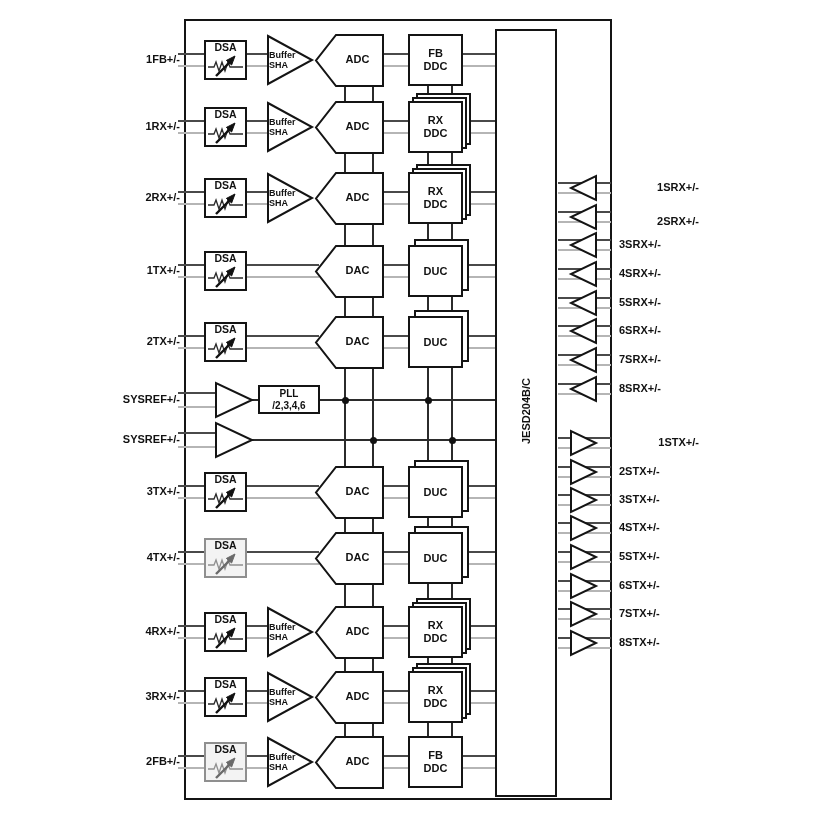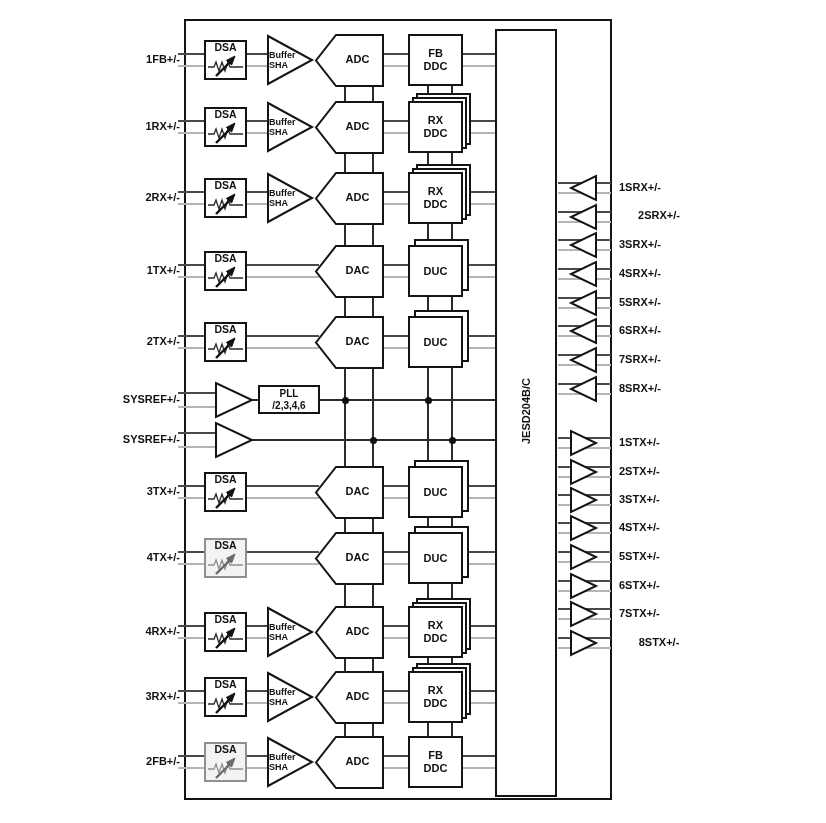--- a/index.html
+++ b/index.html
@@ -354,27 +354,27 @@
       <polygon points="1,1 1,35 37,18" stroke="#141414" fill="#fff" stroke-width="2" stroke-linejoin="miter"></polygon>
     </svg>
     <div class="hl" style="left: 251px; top: 439.2px; width: 246px; height: 1.6px; background: rgb(43, 43, 43); z-index: 2;"></div>
     <div class="dot" style="left: 369.5px; top: 436.5px;"></div>
     <div class="dot" style="left: 448.5px; top: 436.5px;"></div>
     <div class="hl" style="left: 558px; top: 182.25px; width: 53px; height: 1.5px; background: rgb(74, 74, 74); z-index: 2;"></div>
     <div class="hl" style="left: 558px; top: 192.25px; width: 53px; height: 1.5px; background: rgb(181, 181, 181); z-index: 2;"></div>
     <svg width="27" height="26" style="left: 570px; top: 175px; z-index: 4;">
       <polygon points="26,1 26,25 1,13" stroke="#141414" fill="#fff" stroke-width="2" stroke-linejoin="miter"></polygon>
     </svg>
-    <div class="label" style="left: 619px; top: 180px; width: 80px; text-align: left;">1SRX+/-</div>
+    <div class="label" style="left: 619px; top: 180px; width: 80px; text-align: right;">1SRX+/-</div>
     <div class="hl" style="left: 558px; top: 211.25px; width: 53px; height: 1.5px; background: rgb(74, 74, 74); z-index: 2;"></div>
     <div class="hl" style="left: 558px; top: 221.25px; width: 53px; height: 1.5px; background: rgb(181, 181, 181); z-index: 2;"></div>
     <svg width="27" height="26" style="left: 570px; top: 204px; z-index: 4;">
       <polygon points="26,1 26,25 1,13" stroke="#141414" fill="#fff" stroke-width="2" stroke-linejoin="miter"></polygon>
     </svg>
-    <div class="label" style="left: 619px; top: 208px; width: 80px; text-align: center;">2SRX+/-</div>
+    <div class="label" style="left: 619px; top: 214px; width: 80px; text-align: right;">2SRX+/-</div>
     <div class="hl" style="left: 558px; top: 239.25px; width: 53px; height: 1.5px; background: rgb(74, 74, 74); z-index: 2;"></div>
     <div class="hl" style="left: 558px; top: 249.25px; width: 53px; height: 1.5px; background: rgb(181, 181, 181); z-index: 2;"></div>
     <svg width="27" height="26" style="left: 570px; top: 232px; z-index: 4;">
       <polygon points="26,1 26,25 1,13" stroke="#141414" fill="#fff" stroke-width="2" stroke-linejoin="miter"></polygon>
     </svg>
     <div class="label" style="left: 619px; top: 237px; width: 80px; text-align: left;">3SRX+/-</div>
     <div class="hl" style="left: 558px; top: 268.25px; width: 53px; height: 1.5px; background: rgb(74, 74, 74); z-index: 2;"></div>
     <div class="hl" style="left: 558px; top: 278.25px; width: 53px; height: 1.5px; background: rgb(181, 181, 181); z-index: 2;"></div>
     <svg width="27" height="26" style="left: 570px; top: 261px; z-index: 4;">
       <polygon points="26,1 26,25 1,13" stroke="#141414" fill="#fff" stroke-width="2" stroke-linejoin="miter"></polygon>
@@ -402,21 +402,21 @@
     <div class="hl" style="left: 558px; top: 393.25px; width: 53px; height: 1.5px; background: rgb(181, 181, 181); z-index: 2;"></div>
     <svg width="27" height="26" style="left: 570px; top: 376px; z-index: 4;">
       <polygon points="26,1 26,25 1,13" stroke="#141414" fill="#fff" stroke-width="2" stroke-linejoin="miter"></polygon>
     </svg>
     <div class="label" style="left: 619px; top: 381px; width: 80px; text-align: left;">8SRX+/-</div>
     <div class="hl" style="left: 558px; top: 437.25px; width: 53px; height: 1.5px; background: rgb(74, 74, 74); z-index: 2;"></div>
     <div class="hl" style="left: 558px; top: 447.25px; width: 53px; height: 1.5px; background: rgb(181, 181, 181); z-index: 2;"></div>
     <svg width="27" height="26" style="left: 570px; top: 430px; z-index: 4;">
       <polygon points="1,1 1,25 26,13" stroke="#141414" fill="#fff" stroke-width="2" stroke-linejoin="miter"></polygon>
     </svg>
-    <div class="label" style="left: 619px; top: 435px; width: 80px; text-align: left;">1STX+/-</div>
+    <div class="label" style="left: 619px; top: 435px; width: 80px; text-align: right;">1STX+/-</div>
     <div class="hl" style="left: 558px; top: 466.25px; width: 53px; height: 1.5px; background: rgb(74, 74, 74); z-index: 2;"></div>
     <div class="hl" style="left: 558px; top: 476.25px; width: 53px; height: 1.5px; background: rgb(181, 181, 181); z-index: 2;"></div>
     <svg width="27" height="26" style="left: 570px; top: 459px; z-index: 4;">
       <polygon points="1,1 1,25 26,13" stroke="#141414" fill="#fff" stroke-width="2" stroke-linejoin="miter"></polygon>
     </svg>
     <div class="label" style="left: 619px; top: 464px; width: 80px; text-align: left;">2STX+/-</div>
     <div class="hl" style="left: 558px; top: 494.25px; width: 53px; height: 1.5px; background: rgb(74, 74, 74); z-index: 2;"></div>
     <div class="hl" style="left: 558px; top: 504.25px; width: 53px; height: 1.5px; background: rgb(181, 181, 181); z-index: 2;"></div>
     <svg width="27" height="26" style="left: 570px; top: 487px; z-index: 4;">
       <polygon points="1,1 1,25 26,13" stroke="#141414" fill="#fff" stroke-width="2" stroke-linejoin="miter"></polygon>
@@ -444,14 +444,14 @@
     <div class="hl" style="left: 558px; top: 618.25px; width: 53px; height: 1.5px; background: rgb(181, 181, 181); z-index: 2;"></div>
     <svg width="27" height="26" style="left: 570px; top: 601px; z-index: 4;">
       <polygon points="1,1 1,25 26,13" stroke="#141414" fill="#fff" stroke-width="2" stroke-linejoin="miter"></polygon>
     </svg>
     <div class="label" style="left: 619px; top: 606px; width: 80px; text-align: left;">7STX+/-</div>
     <div class="hl" style="left: 558px; top: 637.25px; width: 53px; height: 1.5px; background: rgb(74, 74, 74); z-index: 2;"></div>
     <div class="hl" style="left: 558px; top: 647.25px; width: 53px; height: 1.5px; background: rgb(181, 181, 181); z-index: 2;"></div>
     <svg width="27" height="26" style="left: 570px; top: 630px; z-index: 4;">
       <polygon points="1,1 1,25 26,13" stroke="#141414" fill="#fff" stroke-width="2" stroke-linejoin="miter"></polygon>
     </svg>
-    <div class="label" style="left: 619px; top: 635px; width: 80px; text-align: center;">8STX+/-</div>
+    <div class="label" style="left: 619px; top: 635px; width: 80px; text-align: left;">8STX+/-</div>
   </div>
 
 </body></html>

